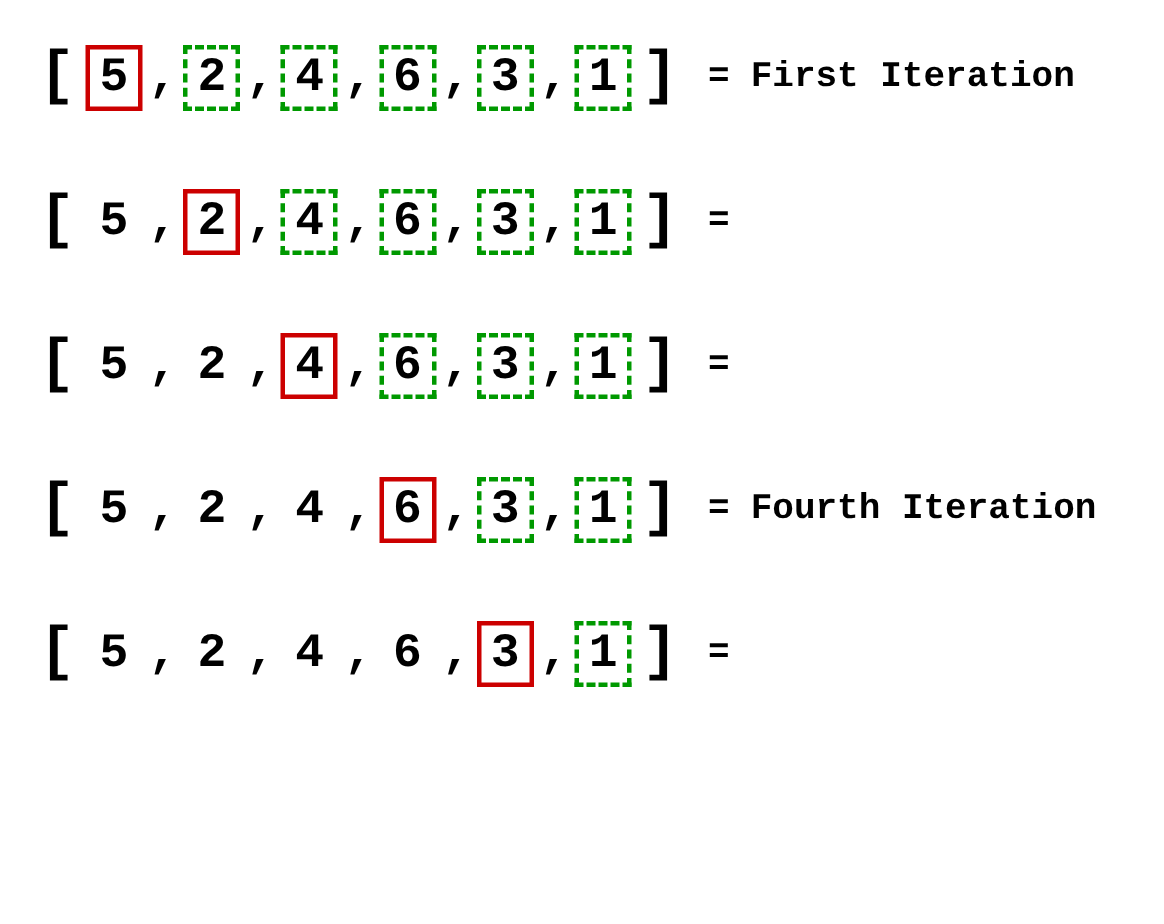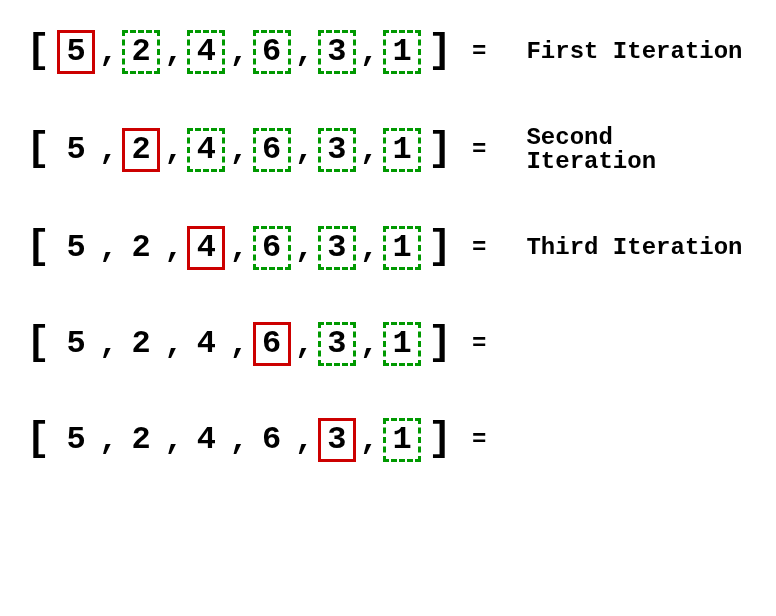--- a/index.html
+++ b/index.html
@@ -51,21 +51,20 @@
     font-size: 32px;
     align-self: flex-end;
     margin-bottom: 6px;
   }
   .eq {
     font-size: 24px;
     margin: 0 14px;
   }
   .label {
     font-size: 24px;
-    margin-left: 26px;
   }
 </style>
 </head>
 <body>
 
 <div id="container">
     <div class="row">
       <span class="bracket">[</span>
       <span class="cells">
         <span class="cell red">5</span>
@@ -94,58 +93,57 @@
         <span class="cell green">4</span>
         <span class="comma">,</span>
         <span class="cell green">6</span>
         <span class="comma">,</span>
         <span class="cell green">3</span>
         <span class="comma">,</span>
         <span class="cell green">1</span>
       </span>
       <span class="bracket">]</span>
       <span class="eq">=</span>
-      <span class="label">Second Iteration</span>
     </div>
     <div class="row">
       <span class="bracket">[</span>
       <span class="cells">
         <span class="cell">5</span>
         <span class="comma">,</span>
         <span class="cell">2</span>
         <span class="comma">,</span>
         <span class="cell red">4</span>
         <span class="comma">,</span>
         <span class="cell green">6</span>
         <span class="comma">,</span>
         <span class="cell green">3</span>
         <span class="comma">,</span>
         <span class="cell green">1</span>
       </span>
       <span class="bracket">]</span>
       <span class="eq">=</span>
-      <span class="label">Third Iteration</span>
     </div>
     <div class="row">
       <span class="bracket">[</span>
       <span class="cells">
         <span class="cell">5</span>
         <span class="comma">,</span>
         <span class="cell">2</span>
         <span class="comma">,</span>
         <span class="cell">4</span>
         <span class="comma">,</span>
         <span class="cell red">6</span>
         <span class="comma">,</span>
         <span class="cell green">3</span>
         <span class="comma">,</span>
         <span class="cell green">1</span>
       </span>
       <span class="bracket">]</span>
       <span class="eq">=</span>
+      <span class="label">Fourth Iteration</span>
     </div>
     <div class="row">
       <span class="bracket">[</span>
       <span class="cells">
         <span class="cell">5</span>
         <span class="comma">,</span>
         <span class="cell">2</span>
         <span class="comma">,</span>
         <span class="cell">4</span>
         <span class="comma">,</span>

